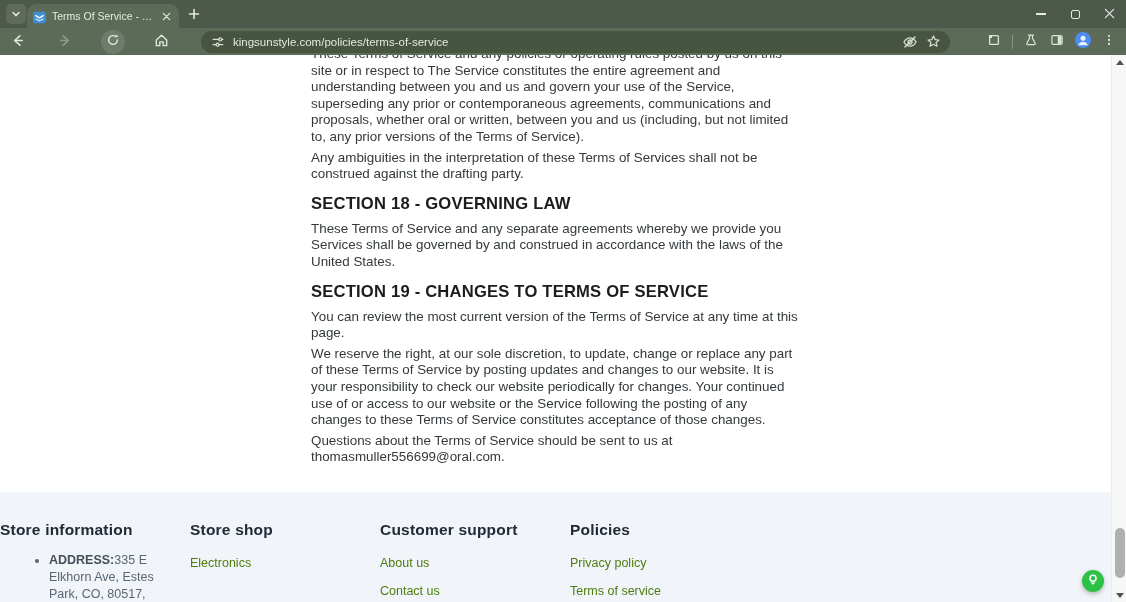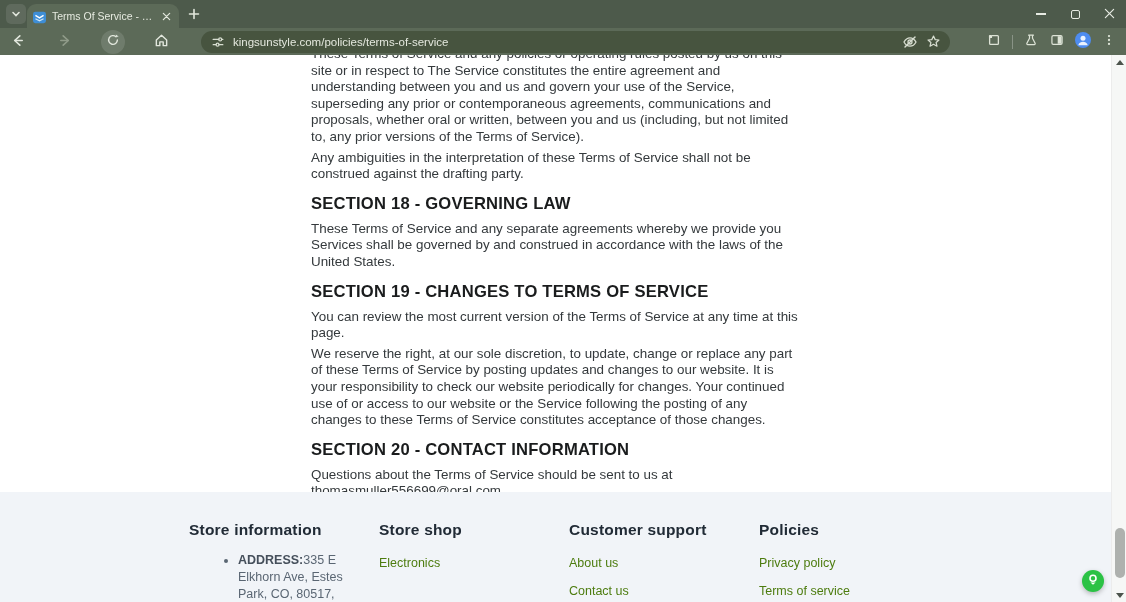--- a/index.html
+++ b/index.html
@@ -69,21 +69,21 @@
   }
   .doc p.clip-top { margin-top:-9px; }
   .doc h2 {
     font-size:16.6px; line-height:20px; font-weight:700; color:#1a1c1d;
     margin:11px 0 7px 0; letter-spacing:.2px;
   }
 
   
   .footer {
     position:absolute; left:0; top:437px; width:1111px; height:110px;
-    background:#f1f4f8; display:flex; padding-left:189px;
+    background:#f1f4f8; display:flex; 
   }
   .fcol { width:190px; flex:0 0 190px; }
   .fcol h3 {
     margin:29px 0 0 0; font-size:15.5px; font-weight:700; color:#212b36; letter-spacing:.2px;
   }
   .flink {
     display:block; margin-top:13px; font-size:12.5px; line-height:15px;
     color:#4d7c0f; text-decoration:none; cursor:pointer;
   }
   .fcol .flink:first-of-type { margin-top:17px; }
@@ -269,30 +269,29 @@
         </span>
       </button>
     </div>
   </div>
 
   <div class="viewport">
     <div class="content">
 
       <div class="doc">
         <p class="clip-top">These Terms of Service and any policies or operating rules posted by us on this site or in respect to The Service constitutes the entire agreement and understanding between you and us and govern your use of the Service, superseding any prior or contemporaneous agreements, communications and proposals, whether oral or written, between you and us (including, but not limited to, any prior versions of the Terms of Service).</p>
-        <p>Any ambiguities in the interpretation of these Terms of Service shall not be construed against the drafting party.</p>
+        <p>Any ambiguities in the interpretation of these Terms of Services shall not be construed against the drafting party.</p>
 
         <h2>SECTION 18 - GOVERNING LAW</h2>
         <p>These Terms of Service and any separate agreements whereby we provide you Services shall be governed by and construed in accordance with the laws of the United States.</p>
 
         <h2>SECTION 19 - CHANGES TO TERMS OF SERVICE</h2>
         <p>You can review the most current version of the Terms of Service at any time at this page.</p>
         <p>We reserve the right, at our sole discretion, to update, change or replace any part of these Terms of Service by posting updates and changes to our website. It is your responsibility to check our website periodically for changes. Your continued use of or access to our website or the Service following the posting of any changes to these Terms of Service constitutes acceptance of those changes.</p>
 
-        <h2>SECTION 20 - CONTACT INFORMATION</h2>
         <p>Questions about the Terms of Service should be sent to us at thomasmuller556699@oral.com.</p>
       </div>
 
       <div class="footer">
         <div class="fcol">
           <h3>Store information</h3>
           <ul class="addr-list">
             <li><b>ADDRESS:</b><span>335 E Elkhorn Ave, Estes Park, CO, 80517, United</span></li>
           </ul>
         </div>

